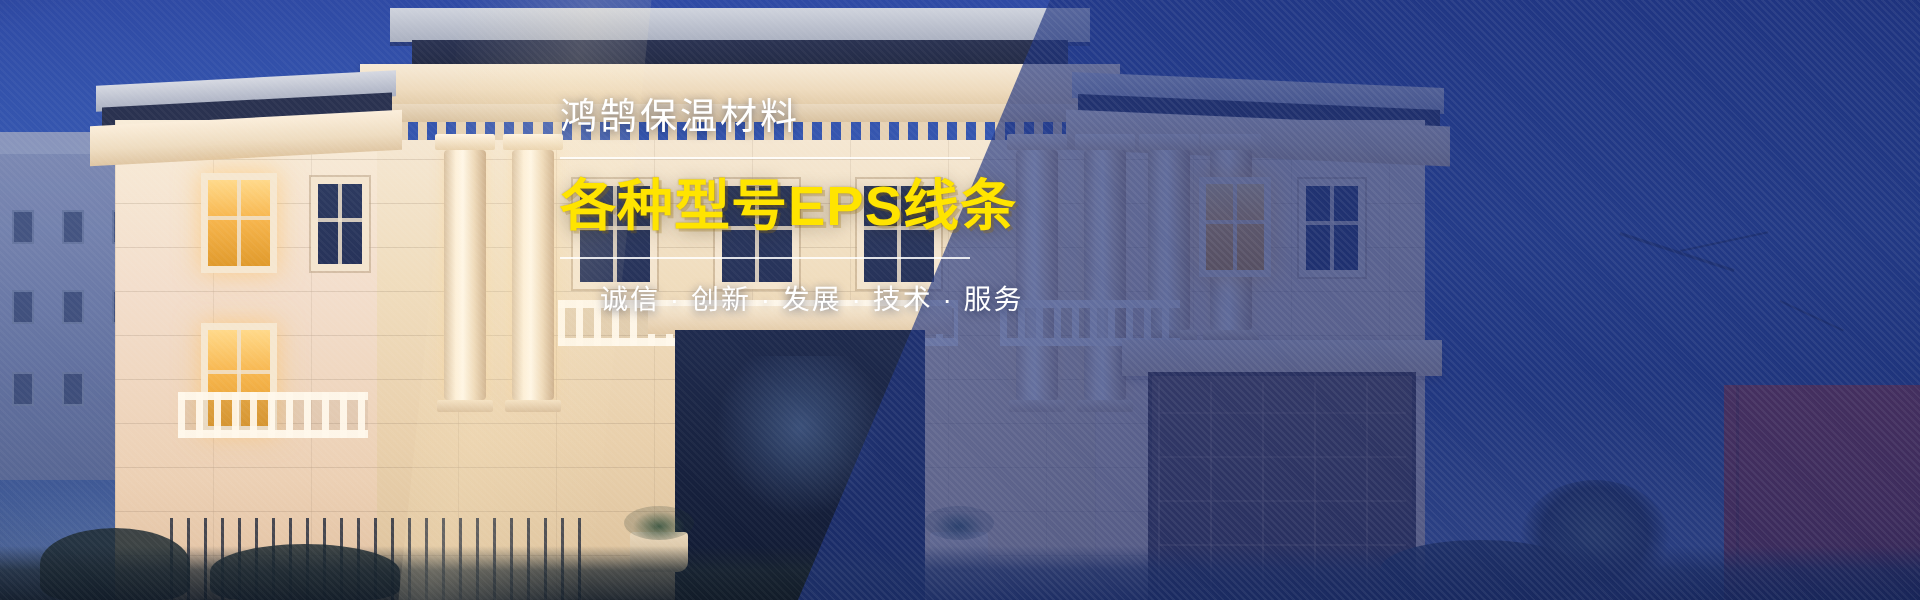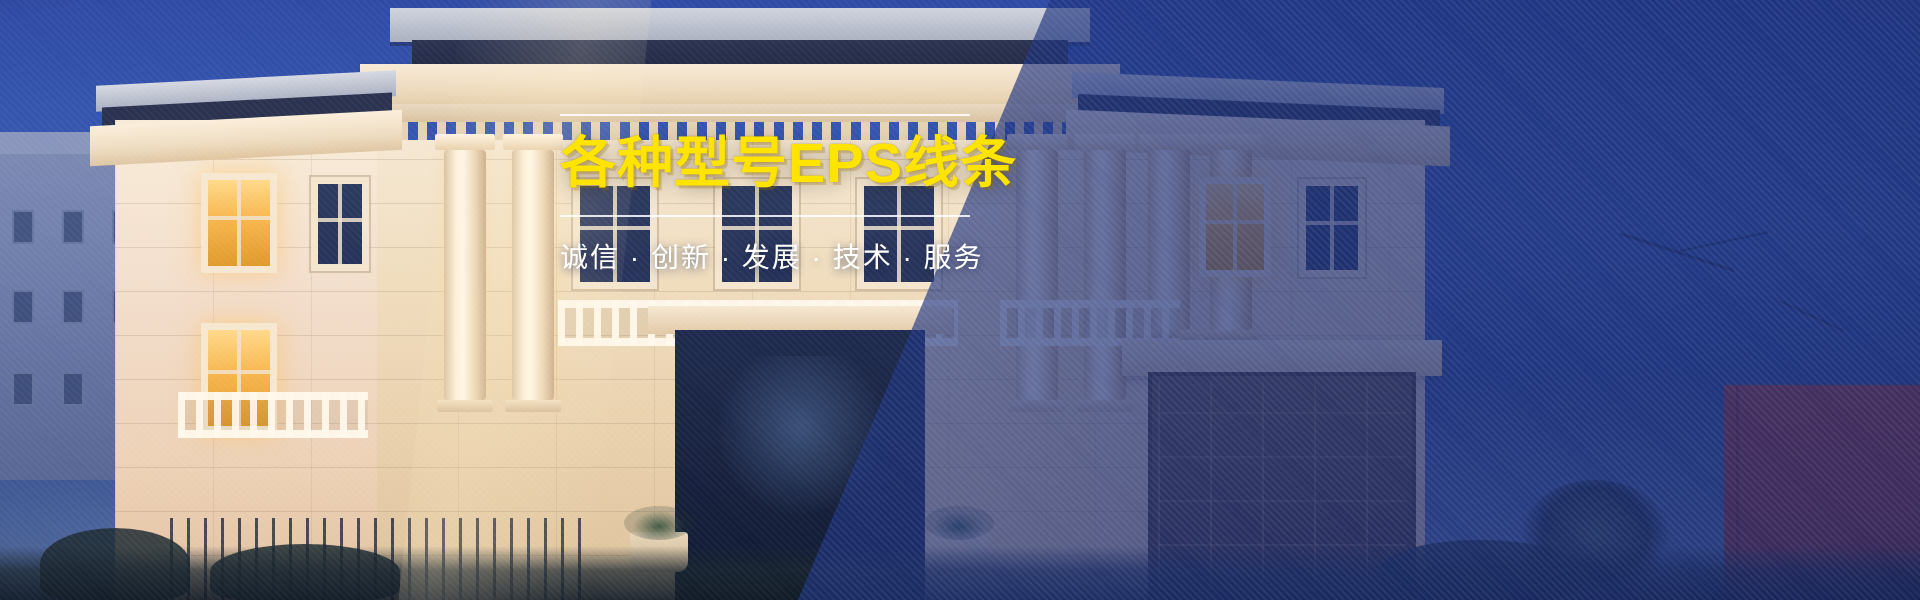--- a/index.html
+++ b/index.html
@@ -295,20 +295,21 @@
       0 0 2px rgba(120,90,0,.45),
       3px 3px 0 rgba(150,110,10,.28),
       0 4px 18px rgba(40,30,0,.35);
   }
   .tagline{
     color:#ffffff;
     font-size:28px;
     letter-spacing:2px;
     white-space:nowrap;
     text-shadow:0 2px 10px rgba(10,20,55,.6);
+    margin-left:40px;
   }
 
   
   .vignette{
     position:absolute; inset:0; pointer-events:none;
     background:radial-gradient(120% 110% at 50% 45%, rgba(0,0,0,0) 55%, rgba(8,14,34,.35) 100%);
   }
 </style>
 </head>
 <body>
@@ -470,19 +471,20 @@
     <div class="hedge"></div>
   </div>
 
   <div class="global-hatch"></div>
   <div class="light-shaft"></div>
   <div class="overlay-panel"></div>
   <div class="overlay-hatch"></div>
   <div class="vignette"></div>
 
   <div class="copy">
+    <div class="brand">鸿鹄保温材料</div>
     <div class="rule"></div>
     <div class="headline">各种型号EPS线条</div>
     <div class="rule bottom"></div>
     <div class="tagline">诚信 · 创新 · 发展 · 技术 · 服务</div>
   </div>
 
 </div>
 
 </body></html>

